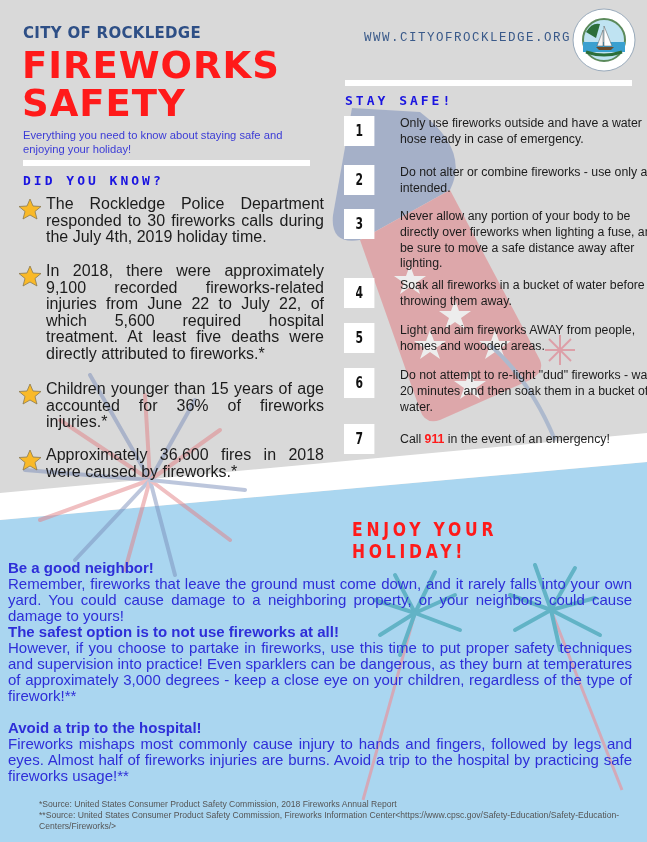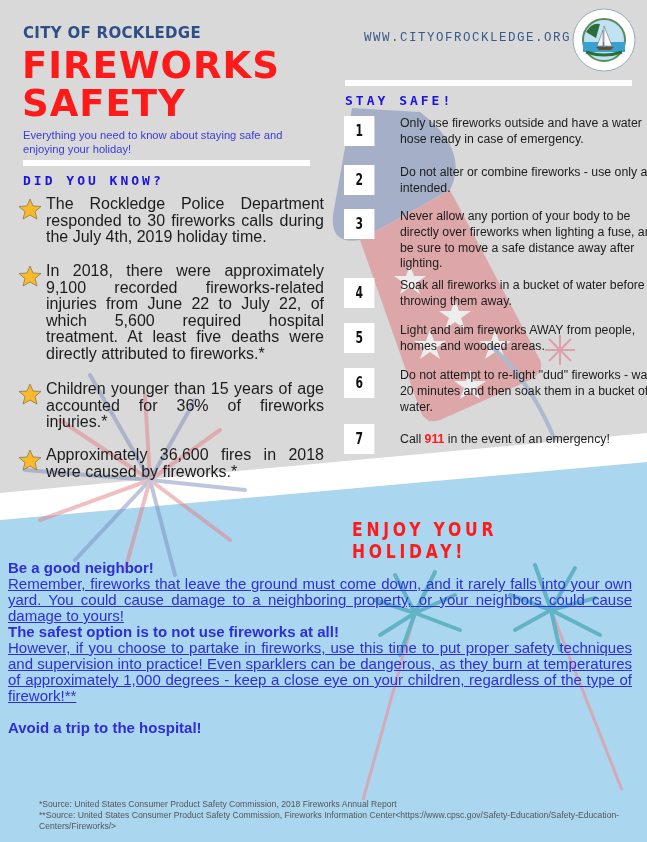--- a/index.html
+++ b/index.html
@@ -23,21 +23,21 @@
 
   .tip { position: absolute; left: 344px; width: 300px; }
   .tip .num { position: absolute; left: 0; top: 0; width: 31px; height: 30px; background: #fff; font-family: "DejaVu Sans Condensed", "DejaVu Sans", sans-serif; font-weight: bold; font-size: 15px; color: #111; display: flex; align-items: center; justify-content: center; transform: scaleX(0.8); transform-origin: left center; width: 38px; }
   .tip .txt { position: absolute; left: 36px; width: 262px; font-size: 12.3px; line-height: 15.8px; color: #1c1c1c; margin-left: 20px; }
   .red { color: #ff1a1a; font-weight: bold; }
 
   .holiday { position: absolute; left: 352px; top: 518px; font-family: "DejaVu Sans", sans-serif; font-weight: bold; font-size: 19px; letter-spacing: 4.6px; color: #ff1a1a; transform: scaleX(0.82); transform-origin: left top; }
 
   .block { position: absolute; left: 8px; width: 624px; color: #2e2ed8; font-size: 15px; line-height: 16px; }
   .block .h { font-weight: bold; }
-  .block .p { text-align: justify; text-decoration: underline; }
+  .block .p { text-align: justify; }
 
   .sources { position: absolute; left: 8px; top: 799px; width: 630px; font-size: 8.6px; line-height: 11px; color: #555; margin-left: 31px; }
 </style>
 </head>
 <body>
 
 <svg class="bg-layer" viewBox="0 0 647 842" xmlns="http://www.w3.org/2000/svg">
 
   <polygon points="0,520 647,462 647,842 0,842" fill="#aad6f0"></polygon>
 
@@ -187,22 +187,23 @@
 </div>
 
 <div class="holiday" style="z-index:2">ENJOY YOUR HOLIDAY!</div>
 
 <div class="block" style="top:560px; z-index:2">
   <div class="h">Be a good neighbor!</div>
   <div class="p">Remember, fireworks that leave the ground must come down, and it rarely falls into your own yard.  You could cause damage to a neighboring property, or your neighbors could cause damage to yours!</div>
 </div>
 <div class="block" style="top:624px; z-index:2">
   <div class="h">The safest option is to not use fireworks at all!</div>
-  <div class="p">However, if you choose to partake in fireworks, use this time to put proper safety techniques and supervision into practice!  Even sparklers can be dangerous, as they burn at temperatures of approximately 1,000 degrees - keep a close eye on your children, regardless of the type of firework!**</div>
+  <div class="p">However, if you choose to partake in fireworks, use this time to put proper safety techniques and supervision into practice!  Even sparklers can be dangerous, as they burn at temperatures of approximately 3,000 degrees - keep a close eye on your children, regardless of the type of firework!**</div>
 </div>
 <div class="block" style="top:720px; z-index:2">
   <div class="h">Avoid a trip to the hospital!</div>
+  <div class="p">Fireworks mishaps most commonly cause injury to hands and fingers, followed by legs and eyes.  Almost half of fireworks injuries are burns.  Avoid a trip to the hospital by practicing safe fireworks usage!**</div>
 </div>
 
 <div class="sources" style="z-index:2">
   <div>*Source: United States Consumer Product Safety Commission, 2018 Fireworks Annual Report</div>
   <div>**Source: United States Consumer Product Safety Commission, Fireworks Information Center&lt;https://www.cpsc.gov/Safety-Education/Safety-Education-Centers/Fireworks/&gt;</div>
 </div>
 
 </body></html>

